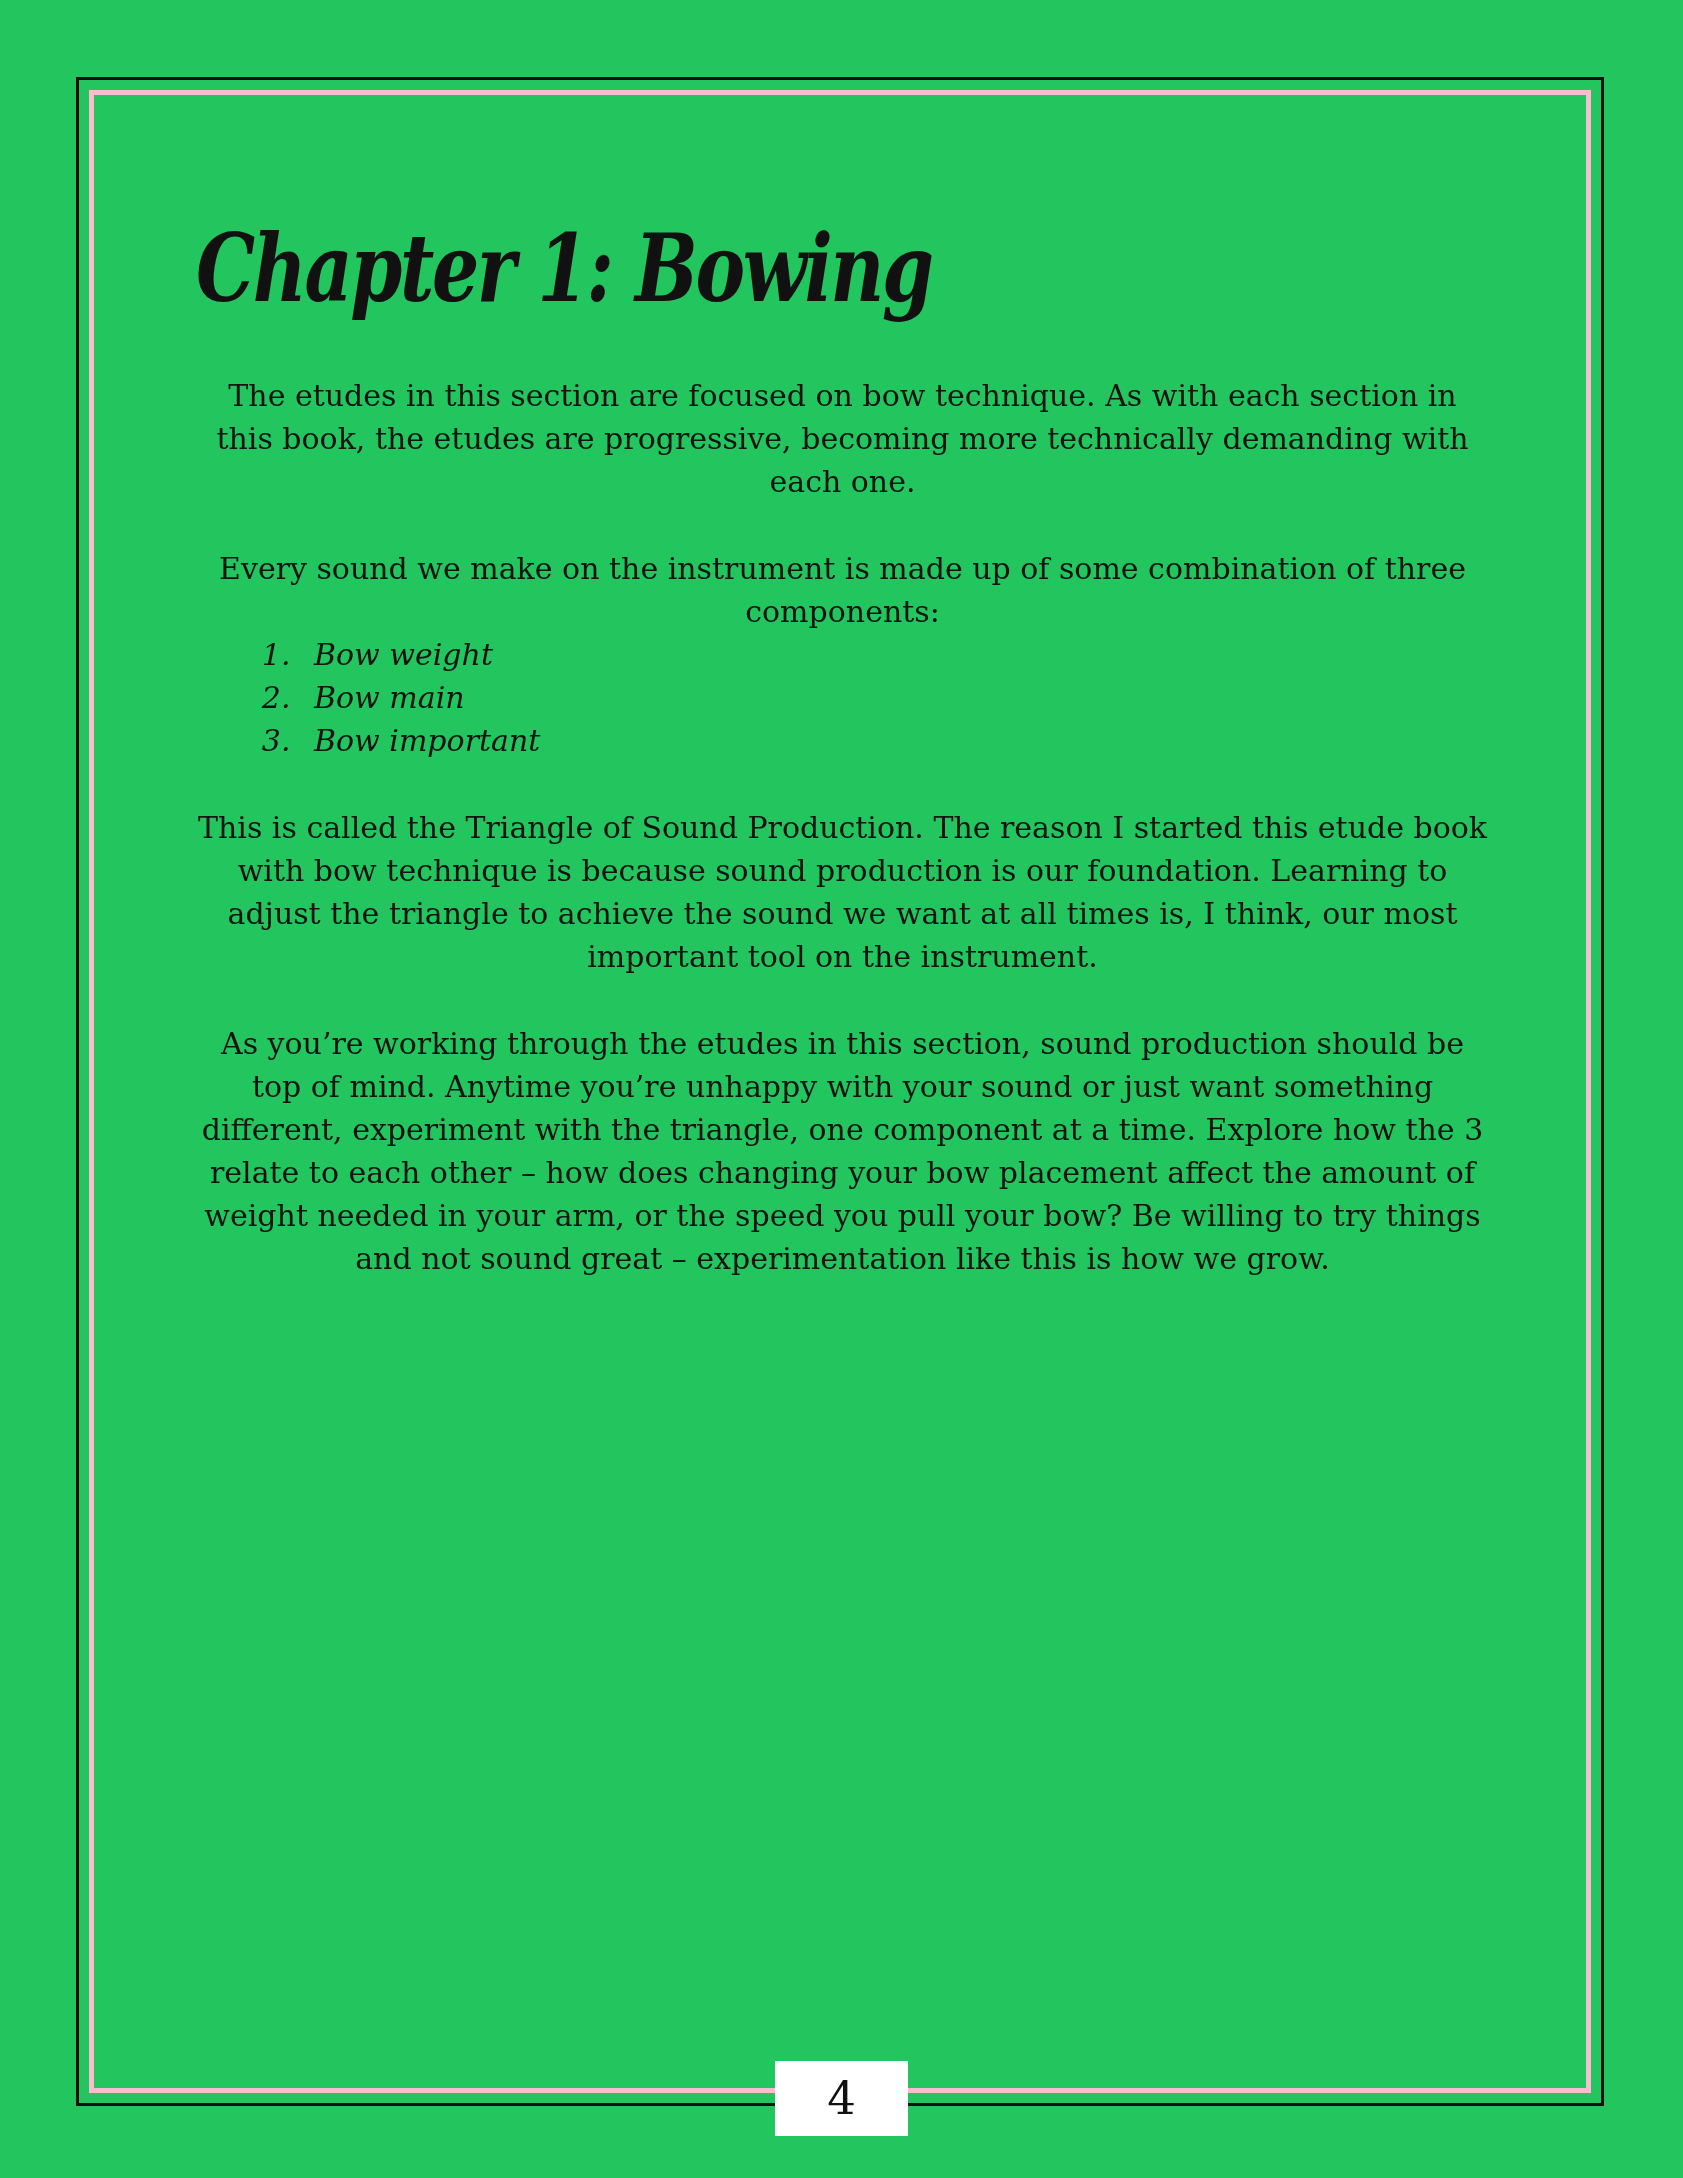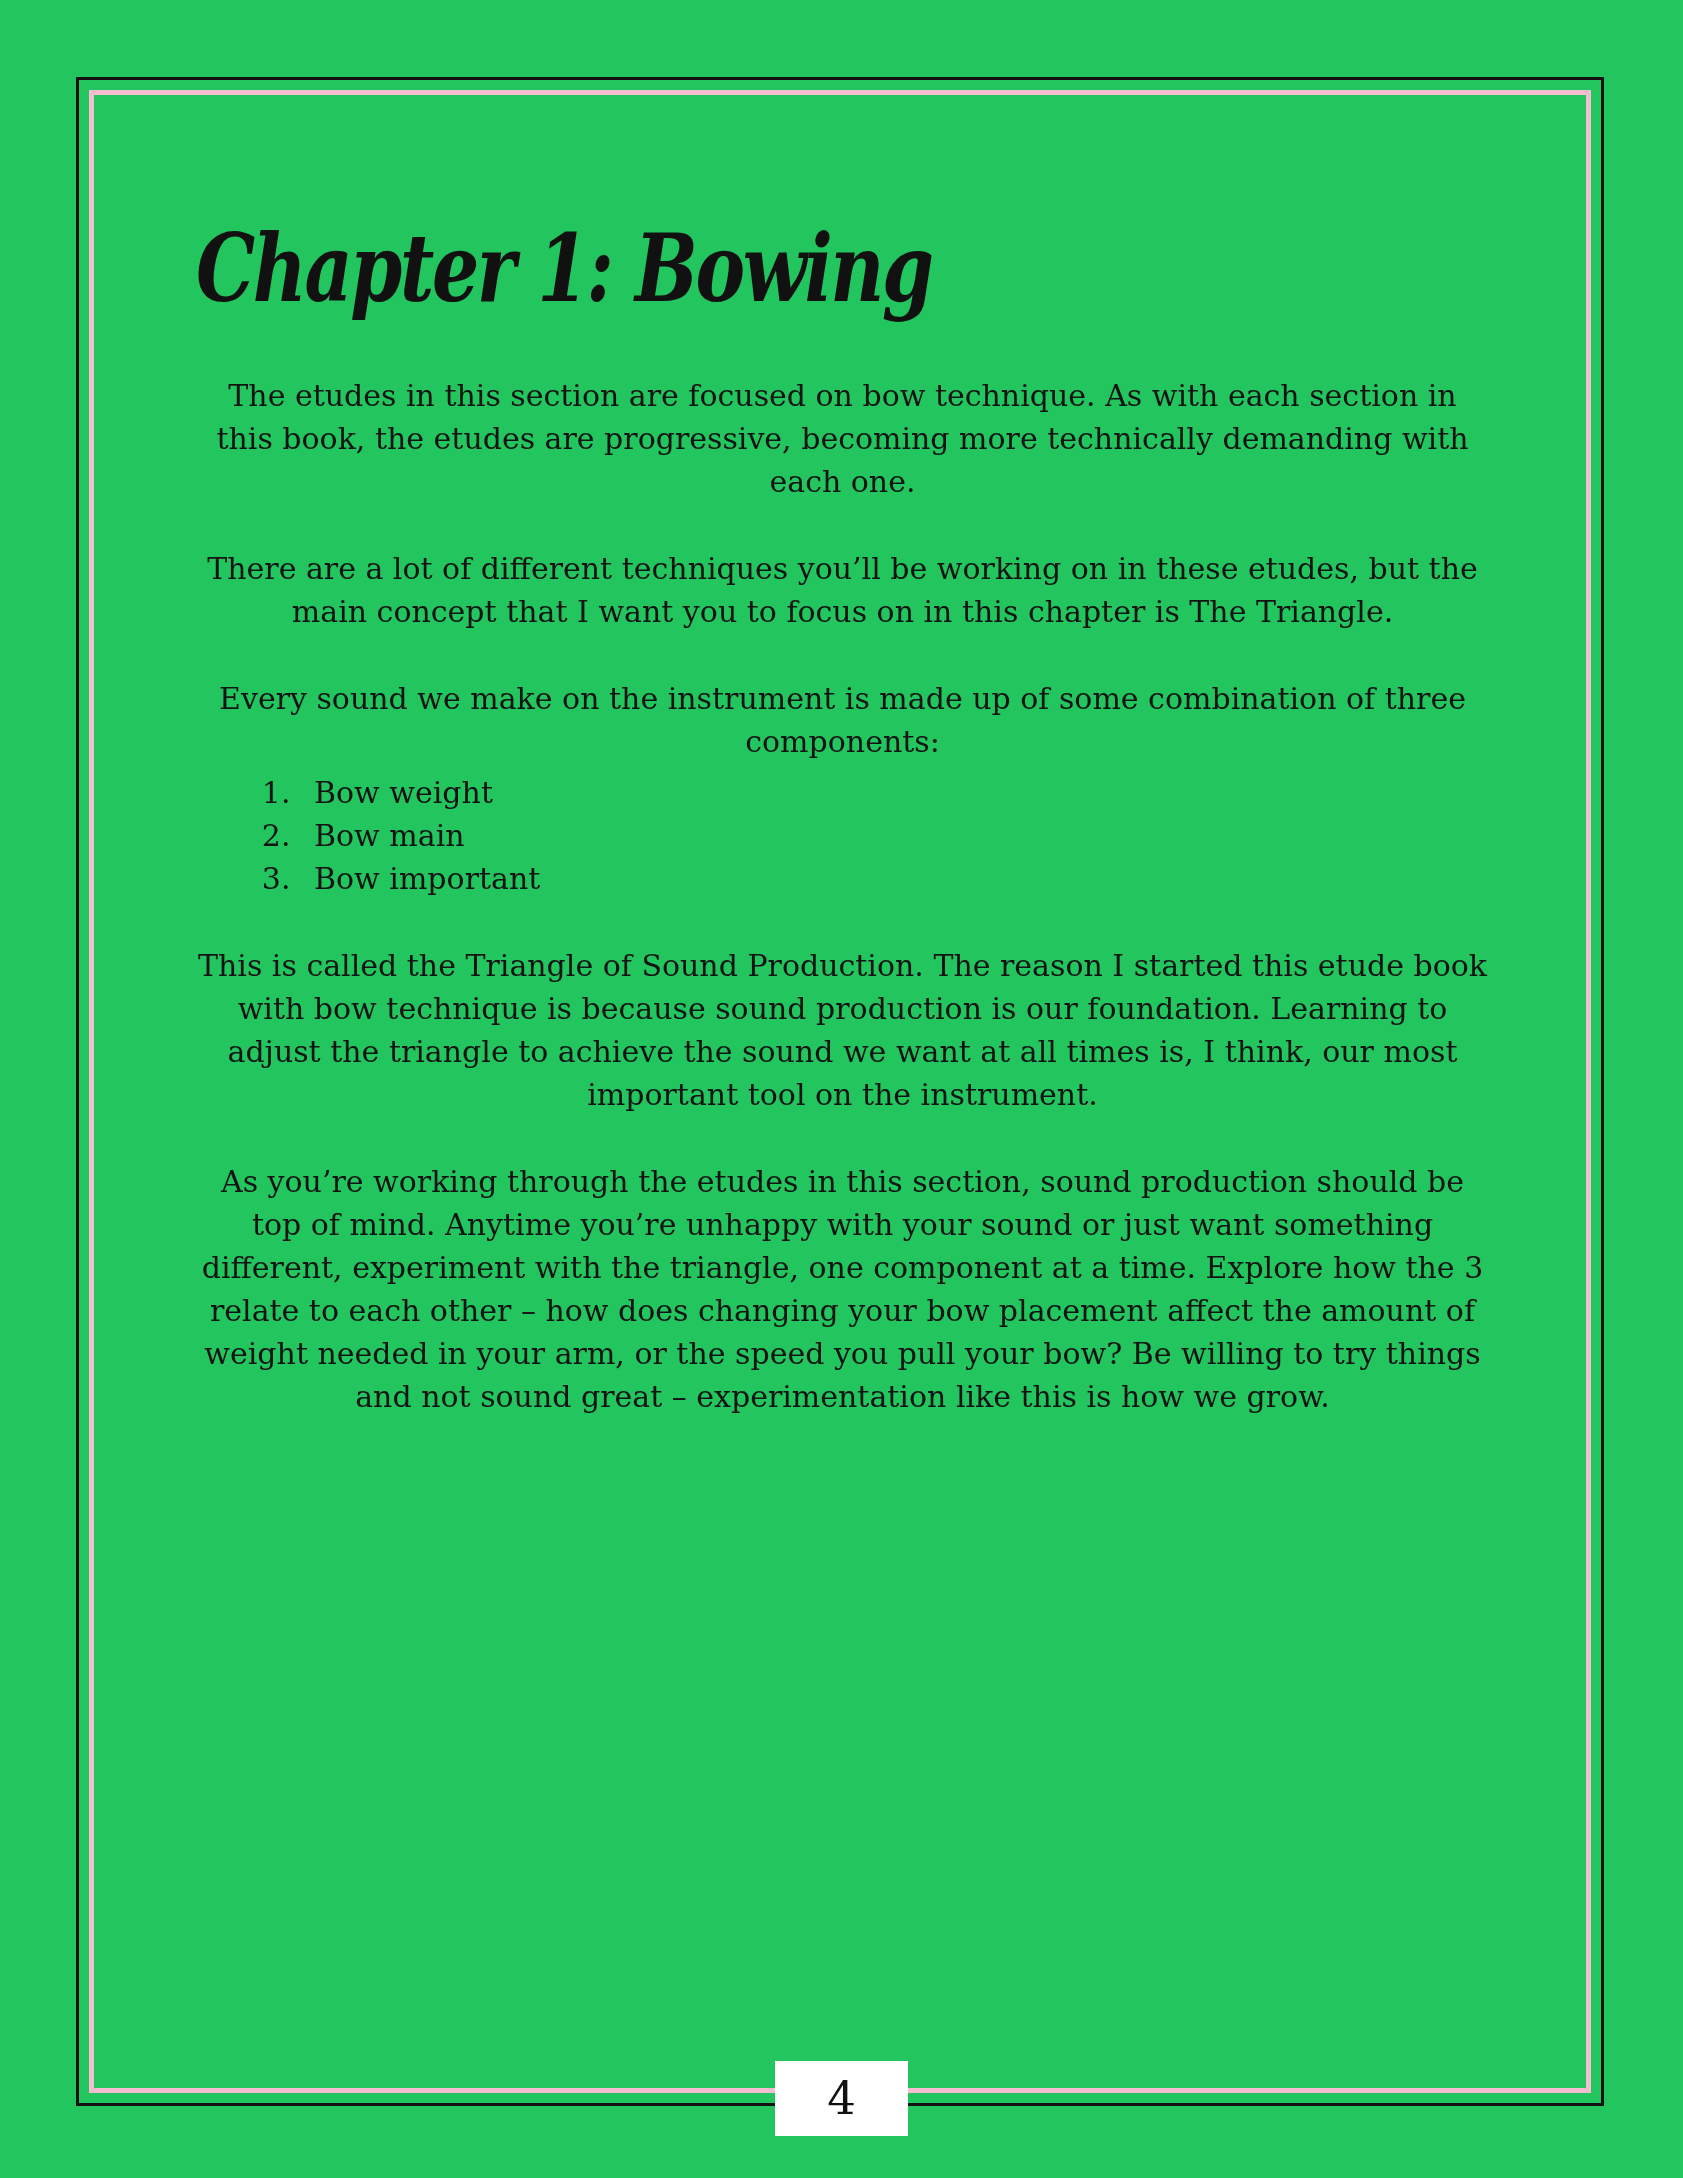--- a/index.html
+++ b/index.html
@@ -58,24 +58,25 @@
     line-height: 43px;
   }
   .content p {
     margin: 0 0 44px 0;
     text-align: center;
   }
   .content p.tight {
     margin-bottom: 0;
   }
   .components-list {
-    margin: 8px 0 44px 0;
+    margin: 0 0 44px 0;
     padding-left: 102px;
     font-size: 30px;
     line-height: 43px;
+    font-style: italic;
   }
   .components-list li {
     padding-left: 14px;
   }
   .page-number-footer {
     position: absolute;
     left: 775px;
     top: 2061px;
     width: 133px;
     height: 75px;
@@ -97,21 +98,20 @@
 
   <div class="outer-border">
     <div class="inner-border"></div>
   </div>
 
   <h1 class="chapter-title">Chapter 1: Bowing</h1>
 
   <div class="content">
     <p>The etudes in this section are focused on bow technique. As with each section in this book, the etudes are progressive, becoming more technically demanding with each one.</p>
 
-    <p>There are a lot of different techniques you’ll be working on in these etudes, but the main concept that I want you to focus on in this chapter is The Triangle.</p>
 
     <p class="tight">Every sound we make on the instrument is made up of some combination of three components:</p>
 
     <ol class="components-list">
       <li>Bow weight</li>
       <li>Bow main</li>
       <li>Bow important</li>
     </ol>
 
 

